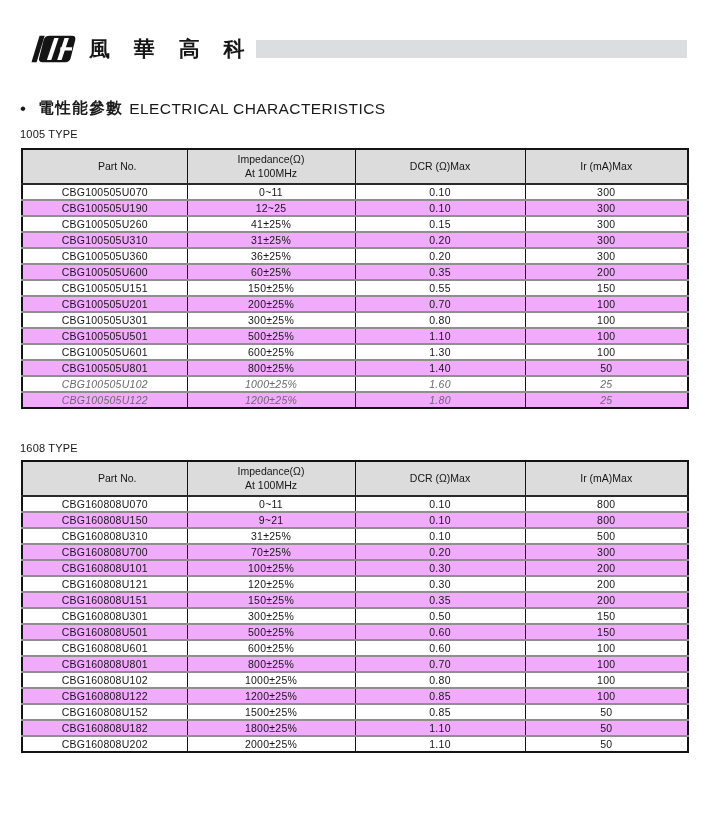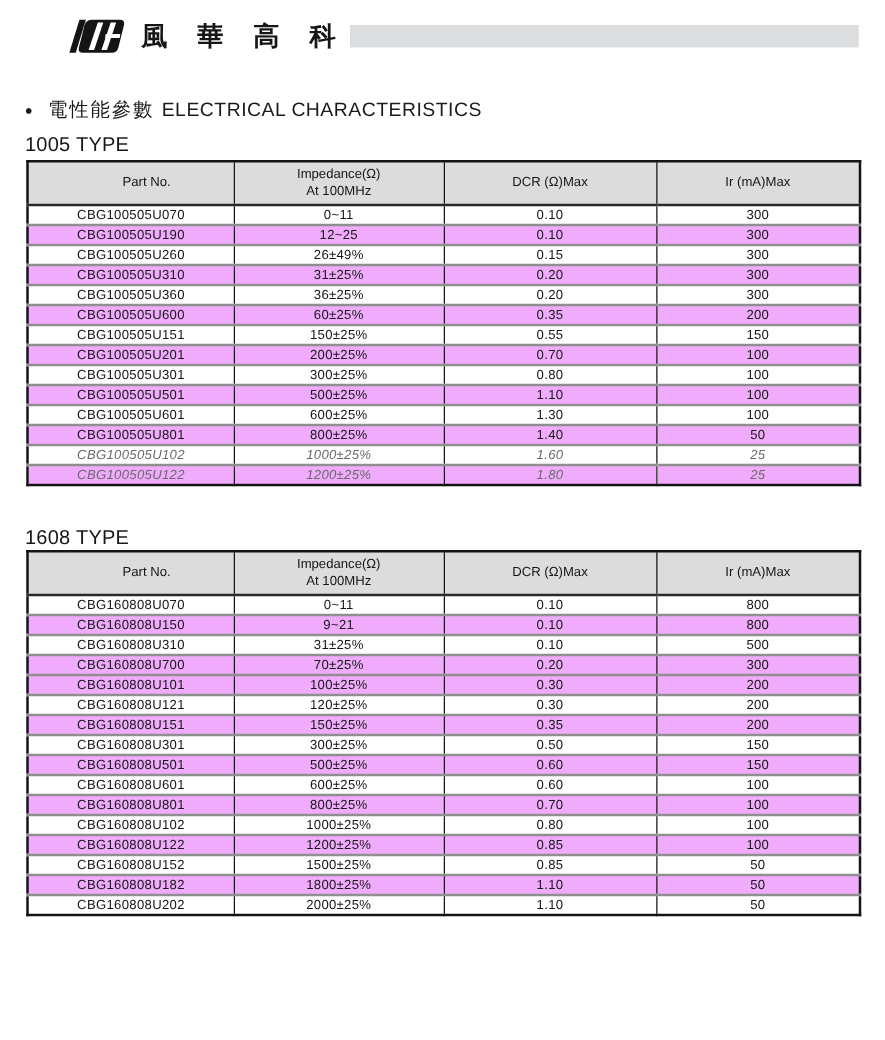--- a/index.html
+++ b/index.html
@@ -12,22 +12,23 @@
     height: 832px;
     font-family: "Liberation Sans", sans-serif;
     color: #1c1c1c;
     overflow: hidden;
   }
 
   
   .brand {
     display: flex;
     align-items: center;
-    padding: 10px 21px 0 54px;
+    padding: 10px 21px 0 30px;
     height: 38px;
+    margin-top: 20px;
   }
   .logo-svg {
     width: 47px;
     height: 36px;
     flex: 0 0 auto;
   }
   .brand-text {
     font-size: 21px;
     font-weight: bold;
     letter-spacing: 9px;
@@ -51,28 +52,28 @@
     display: flex;
     align-items: center;
     color: #1a1a1a;
   }
   .section-heading .bullet {
     font-size: 17px;
     margin-right: 12px;
     line-height: 1;
   }
   .section-heading .zh {
-    font-weight: 400;
+    font-weight: 700;
     letter-spacing: 1.5px;
     margin-right: 6px;
   }
 
   .type-label {
     margin: 9px 0 0 20px;
-    font-size: 16px;
+    font-size: 11px;
     letter-spacing: 0.2px;
     color: #171717;
     height: 14px;
   }
   .type-label.second {
     margin-top: 33px;
   }
 
   
   table.spec {
@@ -176,21 +177,21 @@
         <td>300</td>
       </tr>
       <tr class="alt">
         <td>CBG100505U190</td>
         <td>12~25</td>
         <td>0.10</td>
         <td>300</td>
       </tr>
       <tr>
         <td>CBG100505U260</td>
-        <td>26±49%</td>
+        <td>41±25%</td>
         <td>0.15</td>
         <td>300</td>
       </tr>
       <tr class="alt">
         <td>CBG100505U310</td>
         <td>31±25%</td>
         <td>0.20</td>
         <td>300</td>
       </tr>
       <tr>

